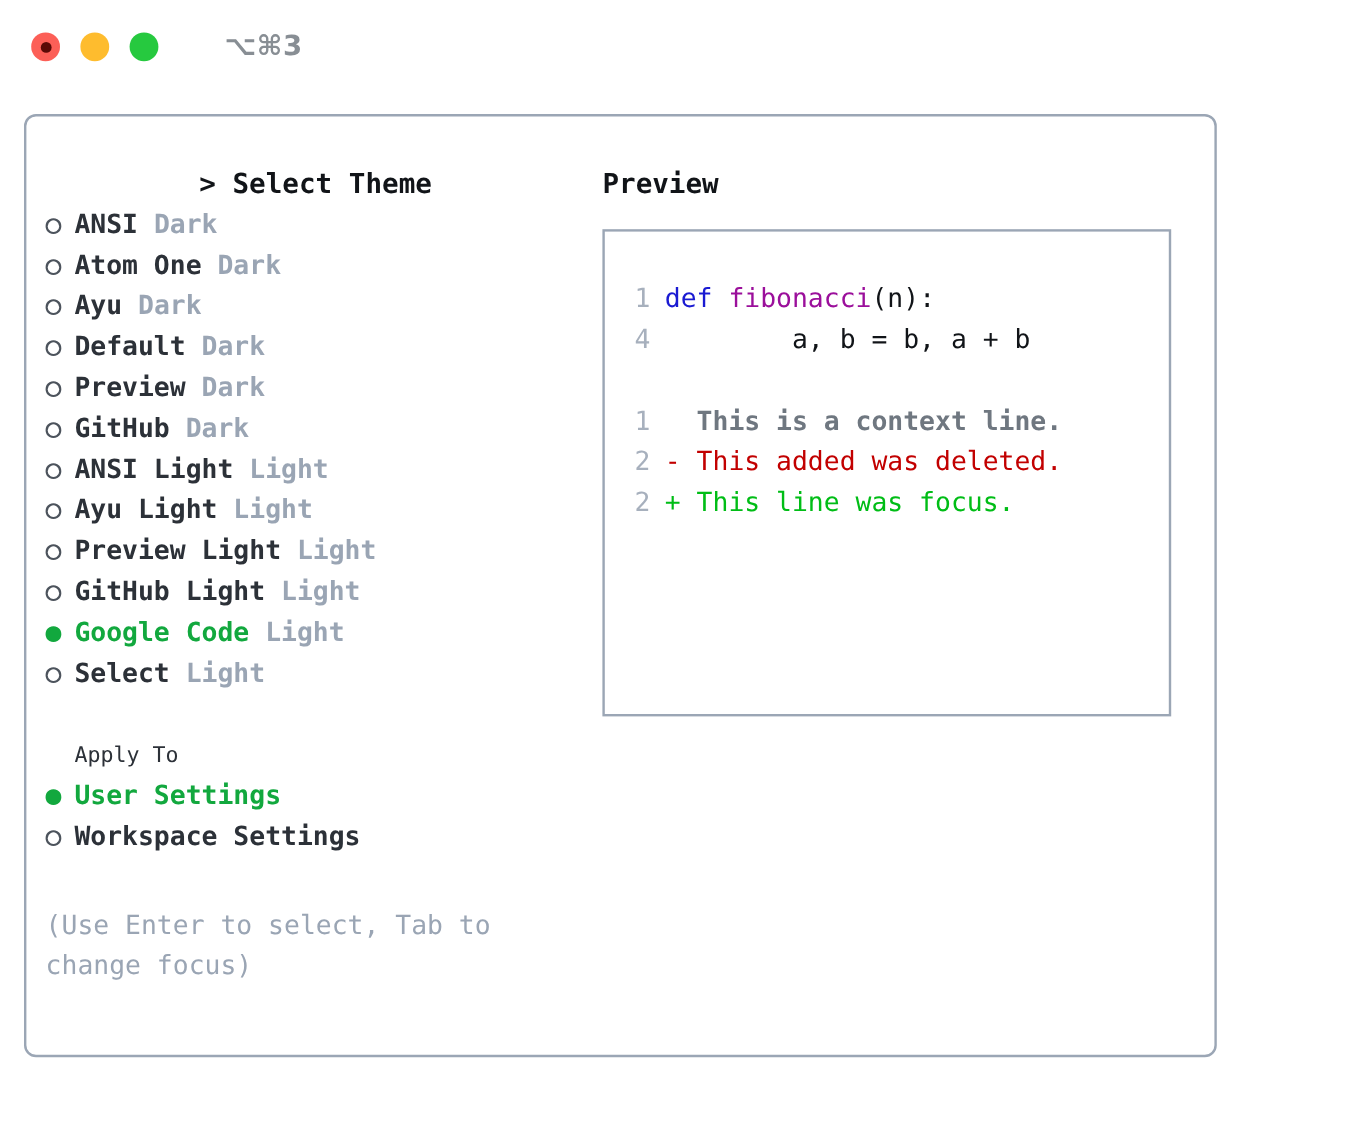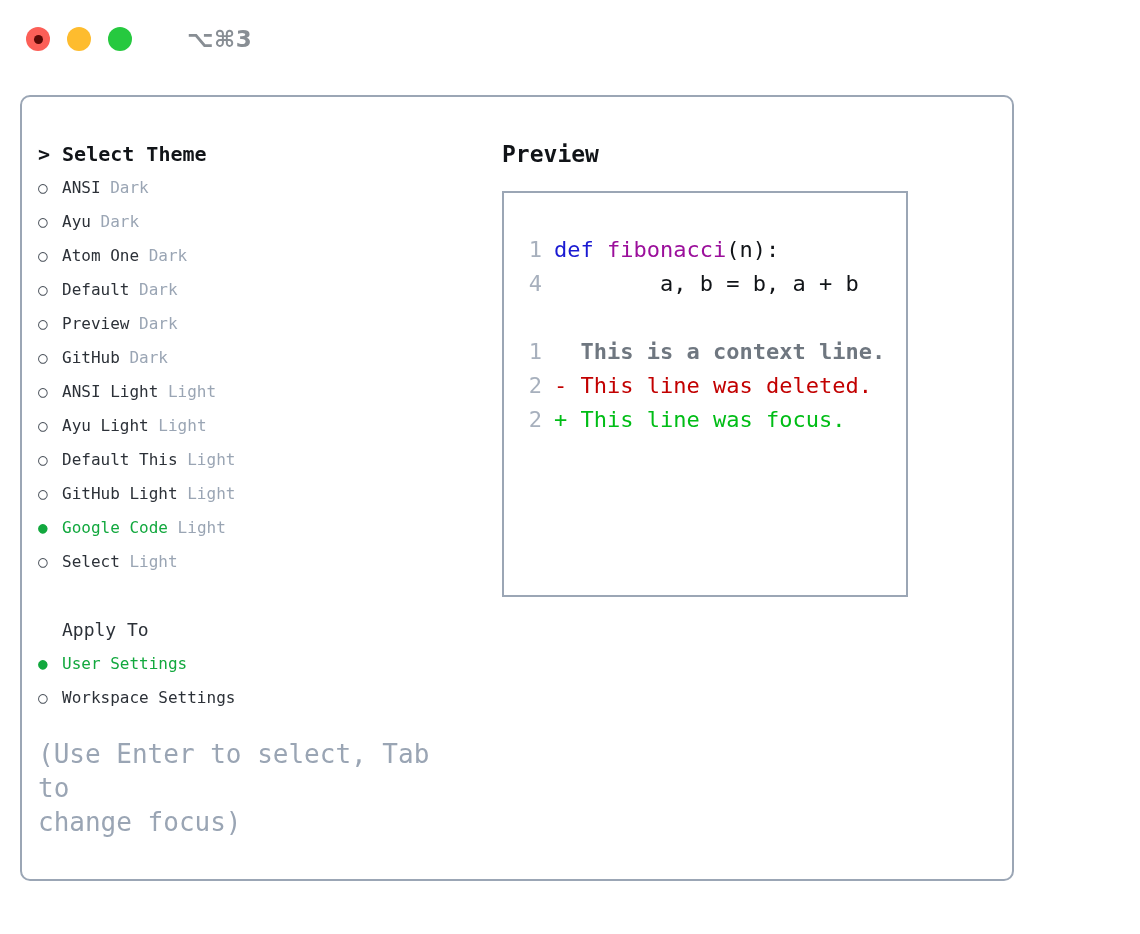--- a/index.html
+++ b/index.html
@@ -73,35 +73,37 @@
   }
 
   
   .left-col {
     position: absolute;
     left: 16px; top: 40px;
     width: 450px;
   }
 
   .section-head {
-    font-size: 20px;
+    font-size: 23px;
     font-weight: 700;
     color: #111418;
     height: 34px;
     line-height: 34px;
     white-space: pre;
+    text-align: center;
   }
 
   .opt-row {
     height: 34px;
     line-height: 34px;
-    font-size: 16px;
+    font-size: 22px;
     color: #2c3138;
     white-space: pre;
     display: block;
+    font-weight: bold;
   }
   .bullet {
     display: inline-block;
     width: 24px;
     color: #4c535c;
   }
   .bullet.on { color: #12a83e; }
   .opt-label { color: #2c3138; }
   .opt-row.selected .opt-label { color: #12a83e; }
   .tag {
@@ -113,22 +115,22 @@
     line-height: 34px;
     font-size: 18px;
     color: #2c3138;
     white-space: pre;
     padding-left: 24px;
   }
 
   .spacer { height: 34px; }
 
   .hint {
-    margin-top: 22px;
-    font-size: 26px;
+    margin-top: 40px;
+    font-size: 22px;
     line-height: 34px;
     color: #9aa5b4;
     width: 400px;
     white-space: pre-wrap;
   }
 
   
   .right-col {
     position: absolute;
     left: 480px; top: 40px;
@@ -136,21 +138,21 @@
   }
   .preview-head {
     font-size: 23px;
     font-weight: 700;
     color: #111418;
     height: 34px;
     line-height: 34px;
   }
   .code-panel {
     margin-top: 20px;
-    width: 406px;
+    width: 474px;
     height: 406px;
     border: 2px solid #9ba6b5;
     background: #ffffff;
     padding: 40px 0 0 0;
   }
   .code-line {
     height: 34px;
     line-height: 34px;
     font-size: 22px;
     white-space: pre;
@@ -186,28 +188,28 @@
     </div>
     <div class="shortcut">⌥⌘3</div>
   </div>
 
   <div class="window">
 
     <div class="left-col">
       <div class="section-head">&gt; Select Theme</div>
       <div id="theme-list">
           <div class="opt-row"><span class="bullet">○</span><span class="opt-label">ANSI</span> <span class="tag">Dark</span></div>
+          <div class="opt-row"><span class="bullet">○</span><span class="opt-label">Atom One</span> <span class="tag">Dark</span></div>
           <div class="opt-row"><span class="bullet">○</span><span class="opt-label">Ayu</span> <span class="tag">Dark</span></div>
-          <div class="opt-row"><span class="bullet">○</span><span class="opt-label">Atom One</span> <span class="tag">Dark</span></div>
           <div class="opt-row"><span class="bullet">○</span><span class="opt-label">Default</span> <span class="tag">Dark</span></div>
           <div class="opt-row"><span class="bullet">○</span><span class="opt-label">Preview</span> <span class="tag">Dark</span></div>
           <div class="opt-row"><span class="bullet">○</span><span class="opt-label">GitHub</span> <span class="tag">Dark</span></div>
           <div class="opt-row"><span class="bullet">○</span><span class="opt-label">ANSI Light</span> <span class="tag">Light</span></div>
           <div class="opt-row"><span class="bullet">○</span><span class="opt-label">Ayu Light</span> <span class="tag">Light</span></div>
-          <div class="opt-row"><span class="bullet">○</span><span class="opt-label">Default This</span> <span class="tag">Light</span></div>
+          <div class="opt-row"><span class="bullet">○</span><span class="opt-label">Preview Light</span> <span class="tag">Light</span></div>
           <div class="opt-row"><span class="bullet">○</span><span class="opt-label">GitHub Light</span> <span class="tag">Light</span></div>
           <div class="opt-row selected"><span class="bullet on">●</span><span class="opt-label">Google Code</span> <span class="tag">Light</span></div>
           <div class="opt-row"><span class="bullet">○</span><span class="opt-label">Select</span> <span class="tag">Light</span></div>
         </div>
 
       <div class="spacer"></div>
 
       <div class="plain-row">Apply To</div>
       <div id="apply-list">
           <div class="opt-row selected"><span class="bullet on">●</span><span class="opt-label">User Settings</span></div>
@@ -221,20 +223,20 @@
     <div class="right-col">
       <div class="preview-head">Preview</div>
       <div class="code-panel">
         <div id="code-list">
             <div class="code-line"><span class="lno">1</span><span class="k-def">def </span><span class="k-fn">fibonacci</span><span class="k-plain">(n):</span></div>
             <div class="code-line"><span class="lno">4</span><span class="k-plain">        a, b = b, a + b</span></div>
           </div>
         <div class="code-gap"></div>
         <div id="diff-list">
             <div class="code-line"><span class="lno">1</span><span class="d-ctx">  This is a context line.</span></div>
-            <div class="code-line"><span class="lno">2</span><span class="d-del">- This line was deleted.</span></div>
+            <div class="code-line"><span class="lno">2</span><span class="d-del">- This added was deleted.</span></div>
             <div class="code-line"><span class="lno">2</span><span class="d-add">+ This line was focus.</span></div>
           </div>
       </div>
     </div>
 
   </div>
 </div>
 
 </body></html>

